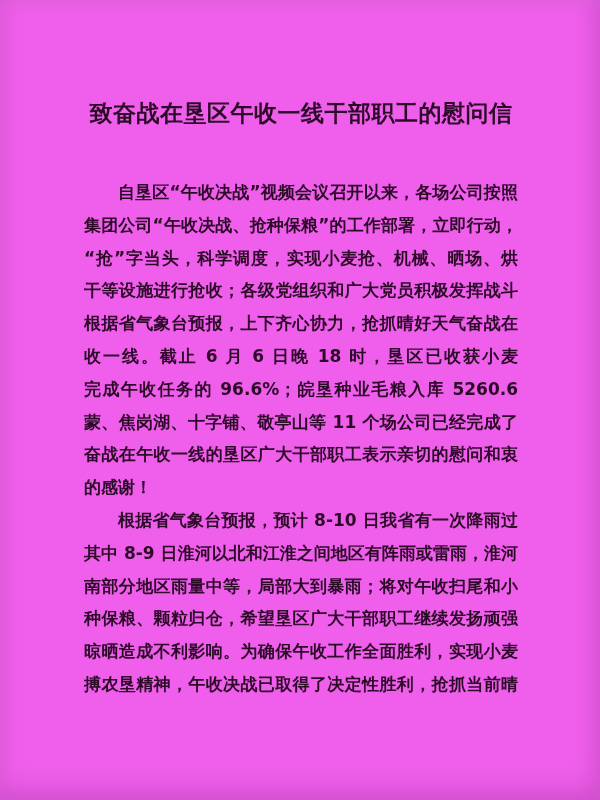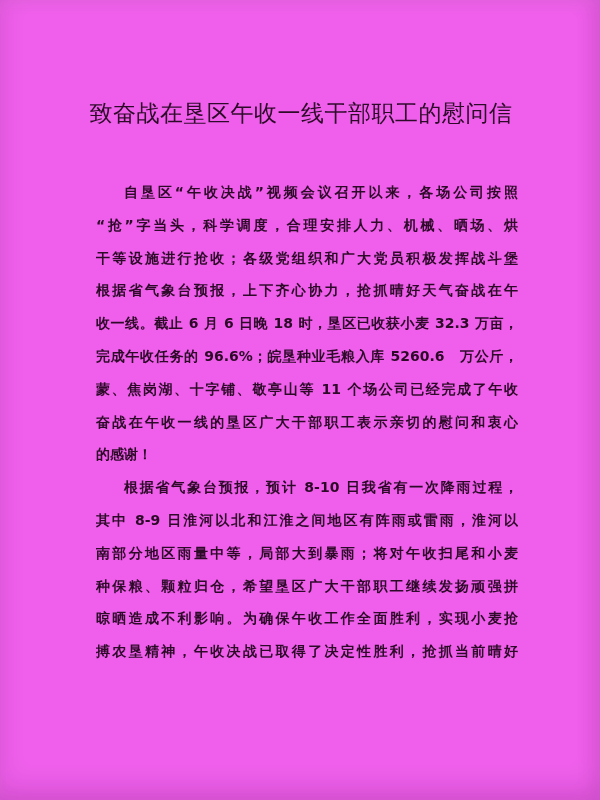--- a/index.html
+++ b/index.html
@@ -30,55 +30,55 @@
   .title {
     position: absolute;
     top: 97px;
     left: 84px;
     right: 82px;
     margin: 0;
     font-size: 23px;
     line-height: 33px;
     letter-spacing: 0.5px;
     text-align: center;
-    font-weight: 400;
+    font-weight: 700;
     white-space: nowrap;
   }
   .letter-body {
     position: absolute;
     top: 176px;
     left: 84px;
     right: 82px;
   }
   .line {
     height: 32.8px;
     line-height: 32.8px;
-    font-size: 14px;
+    font-size: 17px;
     overflow: hidden;
     text-align: justify;
     text-align-last: justify;
     letter-spacing: 0;
-    margin-left: 12px;
   }
   .line.indent {
     text-indent: 2em;
   }
   .line.no-justify {
     text-align: right;
     text-align-last: left;
   }
 </style>
 </head>
 <body>
 
 <div class="page">
   <h1 class="title">致奋战在垦区午收一线干部职工的慰问信</h1>
   <div class="letter-body" id="letter-body">
       <div class="line indent">自垦区“午收决战”视频会议召开以来，各场公司按照</div>
-      <div class="line">“抢”字当头，科学调度，合理安排人力、机械、晒场、烘</div>
+      <div class="line">集团公司“午收决战、抢种保粮”的工作部署，立即行动，</div>
+      <div class="line">“抢”字当头，科学调度，实现小麦抢、机械、晒场、烘</div>
       <div class="line">干等设施进行抢收；各级党组织和广大党员积极发挥战斗堡</div>
       <div class="line">根据省气象台预报，上下齐心协力，抢抓晴好天气奋战在午</div>
       <div class="line">收一线。截止 6 月 6 日晚 18 时，垦区已收获小麦 32.3 万亩，</div>
       <div class="line">完成午收任务的 96.6%；皖垦种业毛粮入库 5260.6　万公斤，</div>
       <div class="line">蒙、焦岗湖、十字铺、敬亭山等 11 个场公司已经完成了午收</div>
       <div class="line">奋战在午收一线的垦区广大干部职工表示亲切的慰问和衷心</div>
       <div class="line no-justify">的感谢！</div>
       <div class="line indent">根据省气象台预报，预计 8-10 日我省有一次降雨过程，</div>
       <div class="line">其中 8-9 日淮河以北和江淮之间地区有阵雨或雷雨，淮河以</div>
       <div class="line">南部分地区雨量中等，局部大到暴雨；将对午收扫尾和小麦</div>

